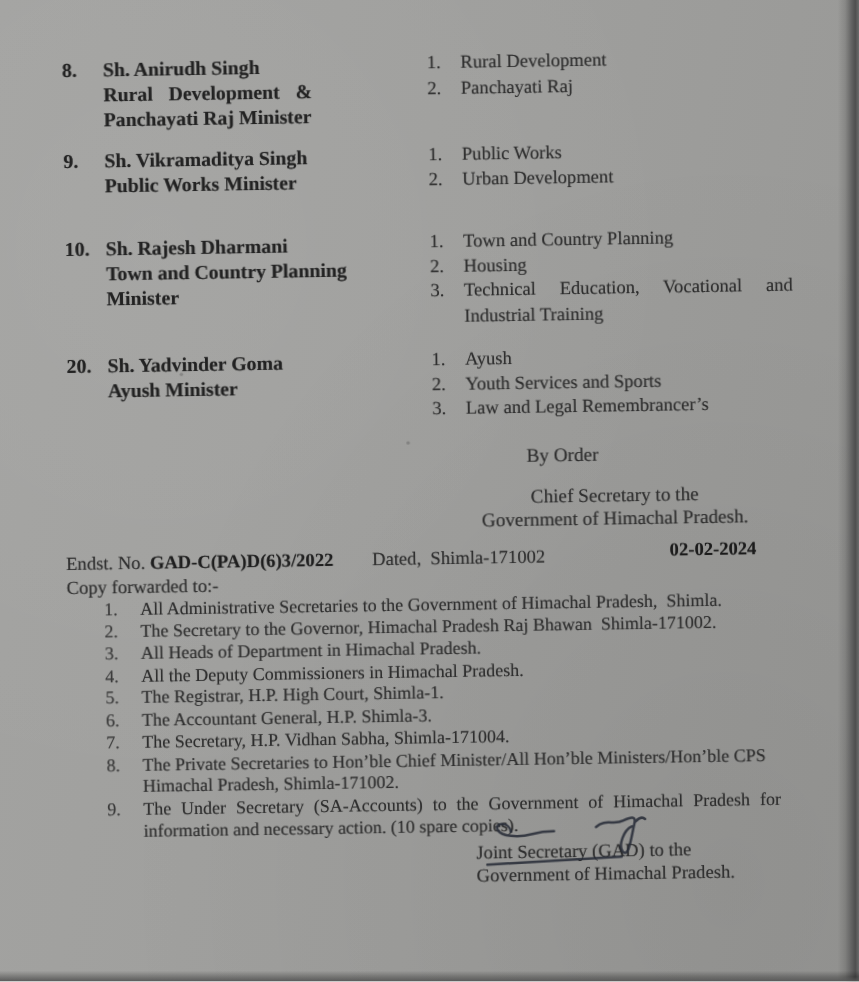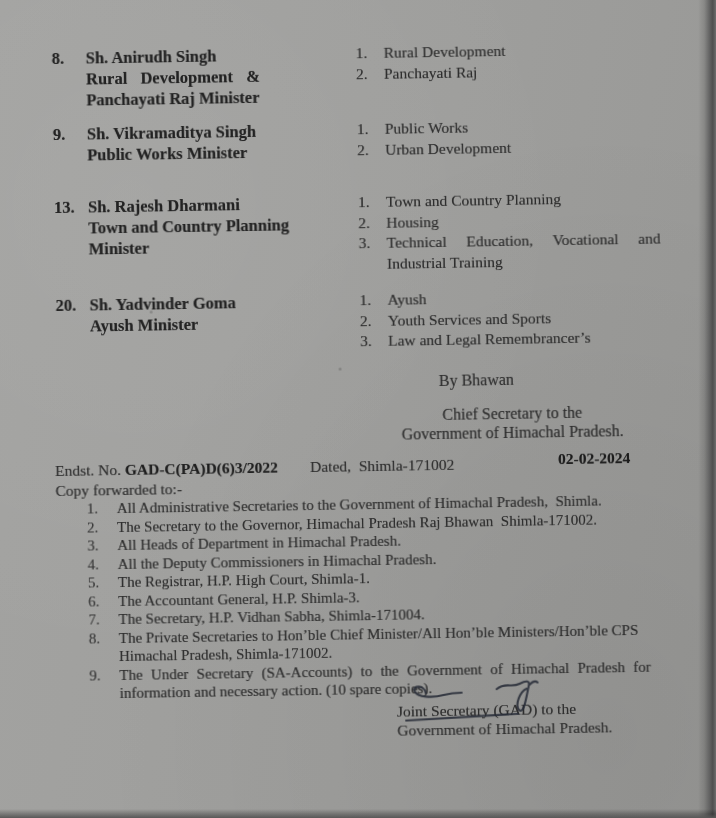--- a/index.html
+++ b/index.html
@@ -106,21 +106,21 @@
           <div class="p-num">1.</div>
           <div class="p-text">Public Works</div>
         </div>
         <div class="p-item">
           <div class="p-num">2.</div>
           <div class="p-text">Urban Development</div>
         </div>
       </div>
 
       <div class="m-left" style="top:197px">
-        <div class="m-num">13.</div>
+        <div class="m-num">10.</div>
         <div class="m-text">
           <div class="m-name">Sh. Rajesh Dharmani</div>
           <div class="m-role">Town and Country Planning</div>
           <div class="m-role">Minister</div>
         </div>
       </div>
       <div class="p-list justify" style="top:197px">
         <div class="p-item">
           <div class="p-num">1.</div>
           <div class="p-text">Town and Country Planning</div>
@@ -151,21 +151,21 @@
           <div class="p-num">2.</div>
           <div class="p-text">Youth Services and Sports</div>
         </div>
         <div class="p-item">
           <div class="p-num">3.</div>
           <div class="p-text">Law and Legal Remembrancer’s</div>
         </div>
       </div>
     </section>
 
-    <div class="order">By Bhawan</div>
+    <div class="order">By Order</div>
     <div class="signatory">
       <div>Chief Secretary to the</div>
       <div>Government of Himachal Pradesh.</div>
     </div>
 
     <div class="endo">
       <span class="endo-label">Endst. No. </span><span class="endo-number">GAD-C(PA)D(6)3/2022</span>
       <div class="endo-dated">Dated,  Shimla-171002</div>
       <div class="endo-date">02-02-2024</div>
     </div>

